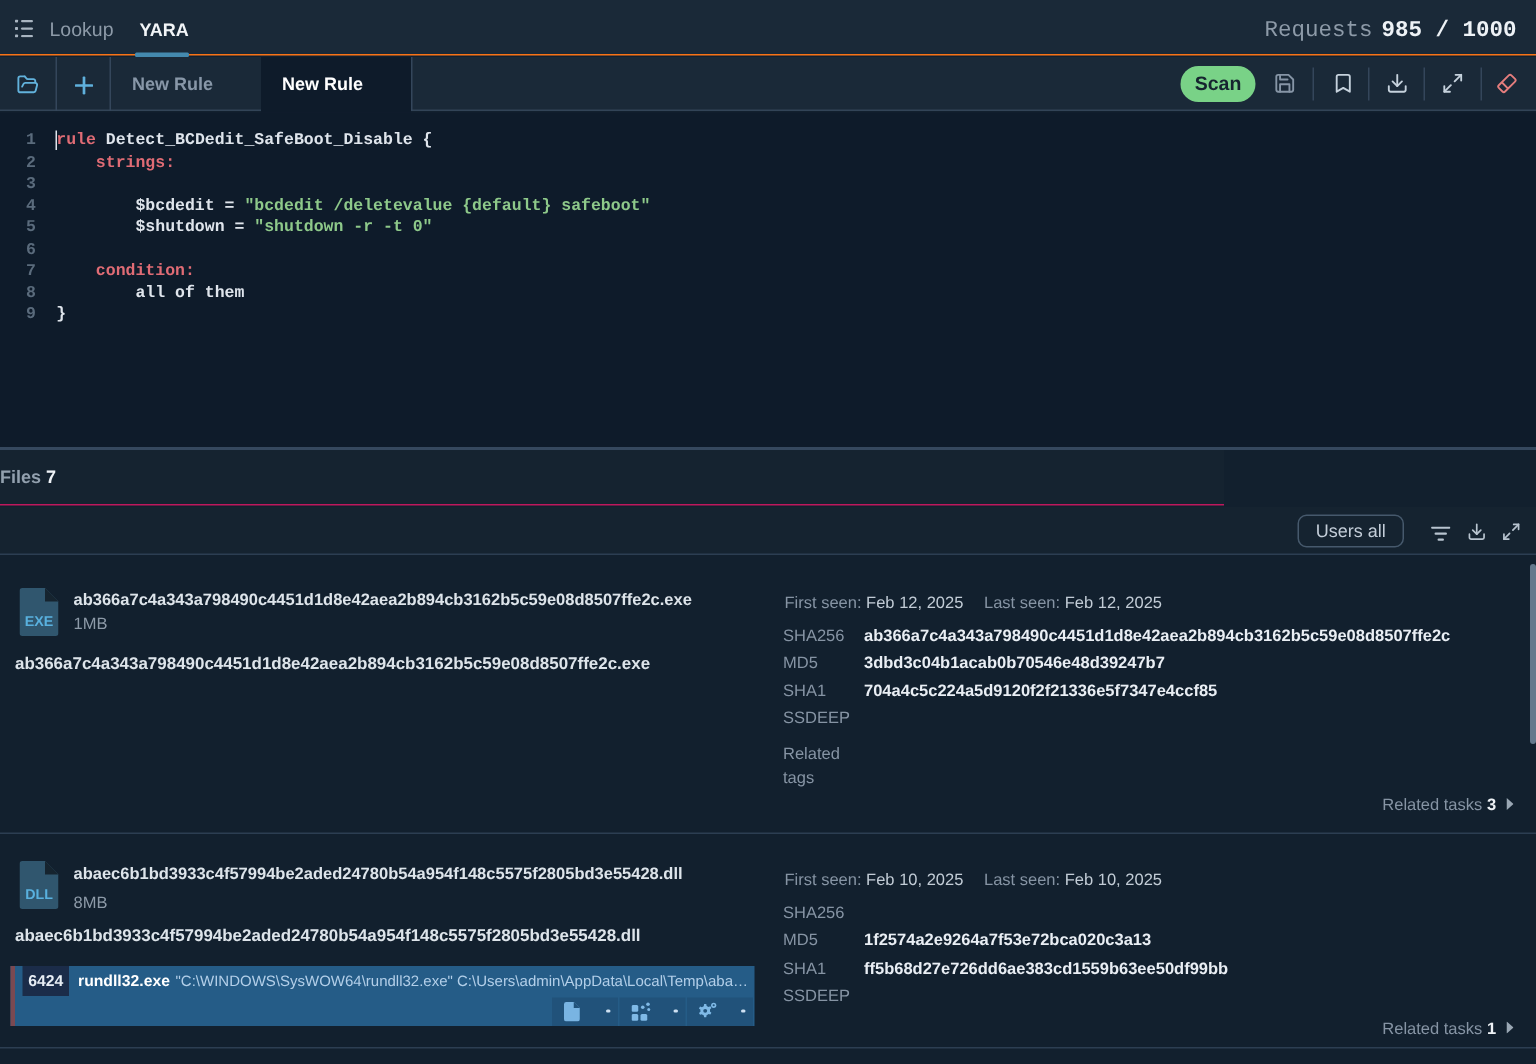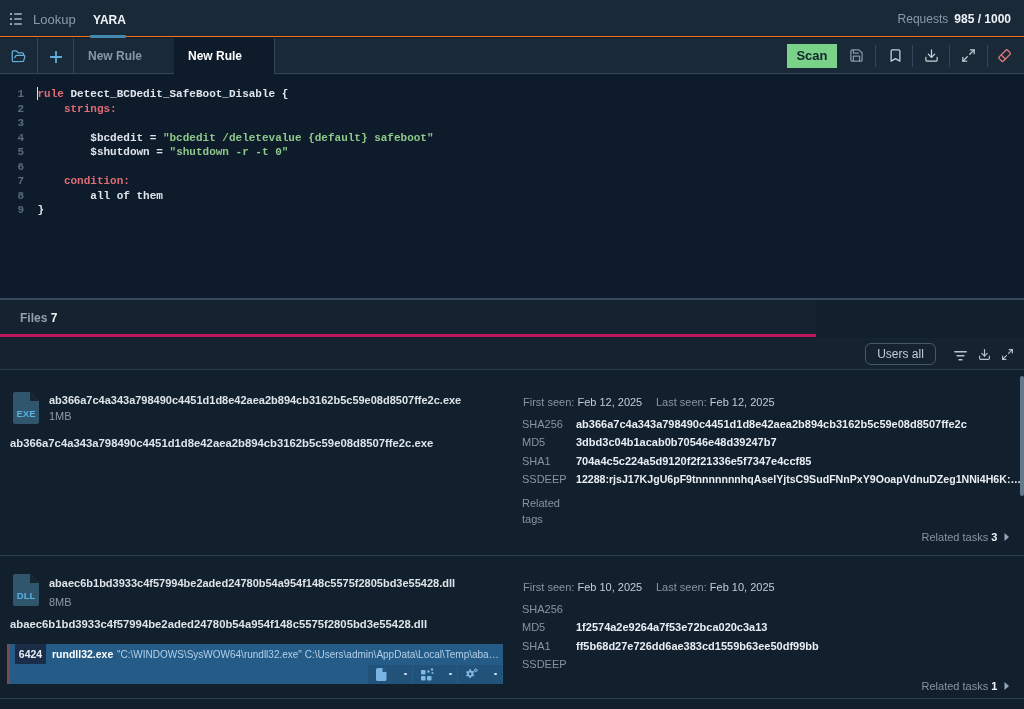--- a/index.html
+++ b/index.html
@@ -5,44 +5,44 @@
   * { margin:0; padding:0; box-sizing:border-box; }
   html,body { width:1024px; height:709px; overflow:hidden; background:#12202e; }
   body { font-family:"Liberation Sans", sans-serif; position:relative; }
   .abs { position:absolute; }
 
   
   #topbar { left:0; top:0; width:1024px; height:37px; background:#1a2938; border-bottom:1px solid #f97316; }
   #topbar .lookup { position:absolute; left:33px; top:12px; font-size:13px; color:#8d9aa8; }
   #topbar .yara { position:absolute; left:93px; top:12.5px; font-size:12px; font-weight:bold; color:#f2f5f8; }
   #yara-underline { left:90px; top:35px; width:36px; height:3px; background:#4489ae; border-radius:1px; }
-  #requests { position:absolute; right:13px; top:12px; font-size:12px; color:#8d9aa8; }
+  #requests { position:absolute; right:13px; top:12px; font-size:15px; color:#8d9aa8;font-family:Liberation Mono, monospace; }
   #requests b { color:#eef2f6; font-weight:bold; margin-left:6px; }
 
   
   #tabbar { left:0; top:38px; width:1024px; height:36px; background:#1a2938; border-bottom:1px solid #324457; }
   .vsep { position:absolute; top:0; width:1px; height:36px; background:#34465b; }
   .vsep2 { position:absolute; top:7px; width:1px; height:22px; background:#34465b; }
   .tab { position:absolute; top:0; height:36px; line-height:36px; text-align:left; padding-left:14px; font-size:12px; font-weight:bold; }
   #tab1 { left:74px; width:99px; color:#8897a8; }
   #tab2 { left:174px; width:100px; height:37px; color:#ffffff; font-weight:bold; background:#0e1b2a; }
-  #scanbtn { position:absolute; left:787px; top:6px; width:50px; height:24px; background:#79d287; color:#16242f; font-size:13px; font-weight:bold; border-radius:0; text-align:center; line-height:24px; }
+  #scanbtn { position:absolute; left:787px; top:6px; width:50px; height:24px; background:#79d287; color:#16242f; font-size:13px; font-weight:bold; border-radius:12px; text-align:center; line-height:24px; }
   .icbtn { position:absolute; top:10px; width:15px; height:15px; }
 
   
   #editor { left:0; top:75px; width:1024px; height:225px; background:#0e1b2a; border-bottom:2px solid #35485e; }
   #editor pre { font-family:"Liberation Mono", monospace; font-size:11px; font-weight:bold; line-height:14.5px; position:absolute; top:12px; left:0; }
   .lnum { display:inline-block; width:37.5px; text-align:right; color:#5a6b7c; padding-right:13.5px; font-weight:bold; }
   .kw { color:#e06c75; }
   .str { color:#8ec98a; }
   .code { color:#dfe5ec; }
   #cursor { left:36.5px; top:86.5px; width:1.5px; height:13px; background:#dfe5ec; }
 
   
-  #fhead { left:0; top:300px; width:816px; height:37px; background:#152330; border-bottom:3px solid #be185d; font-size:12px; font-weight:bold; color:#92a0ae; line-height:37px; padding-left:20px; }
+  #fhead { left:0; top:300px; width:816px; height:37px; background:#152330; border-bottom:1px solid #be185d; font-size:12px; font-weight:bold; color:#92a0ae; line-height:37px; padding-left:0; }
   #fhead b { color:#eef2f6; }
   #ftoolbar { left:0; top:338px; width:1024px; height:32px; background:#152330; border-bottom:1px solid #2c3e52; }
   #showall { position:absolute; left:865px; top:5px; width:71px; height:22px; border:1px solid #46596c; border-radius:6px; color:#c3cdd8; font-size:12px; text-align:center; line-height:20px; }
 
   
   .frow { left:0; width:1024px; background:#12202e; }
   #row1 { top:371px; height:185px; border-bottom:1px solid #2c3e52; }
   #row2 { top:557px; height:141.5px; border-bottom:1.5px solid #2c3e52; }
   .fname { font-size:11px; font-weight:bold; color:#dde4ea; }
   .fsize { font-size:11px; color:#8d9aa8; }
@@ -175,21 +175,20 @@
 
   <div class="abs" style="left:523px;top:20.5px"><span class="lbl">First seen:&nbsp;</span><span class="dval">Feb 12, 2025</span></div>
   <div class="abs" style="left:656px;top:20.5px"><span class="lbl">Last seen:&nbsp;</span><span class="dval">Feb 12, 2025</span></div>
   <div class="abs lbl" style="left:522px;top:47px">SHA256</div>
     <div class="abs hval" style="left:576px;top:47px">ab366a7c4a343a798490c4451d1d8e42aea2b894cb3162b5c59e08d8507ffe2c</div>
   <div class="abs lbl" style="left:522px;top:65px">MD5</div>
     <div class="abs hval" style="left:576px;top:65px">3dbd3c04b1acab0b70546e48d39247b7</div>
   <div class="abs lbl" style="left:522px;top:84px">SHA1</div>
     <div class="abs hval" style="left:576px;top:84px">704a4c5c224a5d9120f2f21336e5f7347e4ccf85</div>
   <div class="abs lbl" style="left:522px;top:102px">SSDEEP</div>
-    <div class="abs hval" style="left:576px;top:102px;font-size:10.6px;white-space:nowrap">12288:rjsJ17KJgU6pF9tnnnnnnnhqAseIYjtsC9SudFNnPxY9OoapVdnuDZeg1NNi4H6K:…</div>
   <div class="abs lbl" style="left:522px;top:124px;line-height:16px">Related<br>tags</div>
   <div class="rtasks" style="top:160px">Related tasks <b>3</b>&nbsp;&nbsp;<svg width="5" height="8" viewBox="0 0 5 8">
         <path d="M0.5 0 L5 4 L0.5 8 z" fill="#9aa7b4"></path>
       </svg></div>
 </div>
 
 <div class="abs frow" id="row2">
   <svg class="abs" style="left:13px;top:17px" width="26" height="33" viewBox="0 0 26 33">
     <path d="M2 0 h15 l9 9 v21 a2 2 0 0 1 -2 2 h-22 a2 2 0 0 1 -2 -2 v-28 a2 2 0 0 1 2 -2 z" fill="#30566e"></path>
     <path d="M17 0 l9 9 h-9 z" fill="#16242f"></path>

